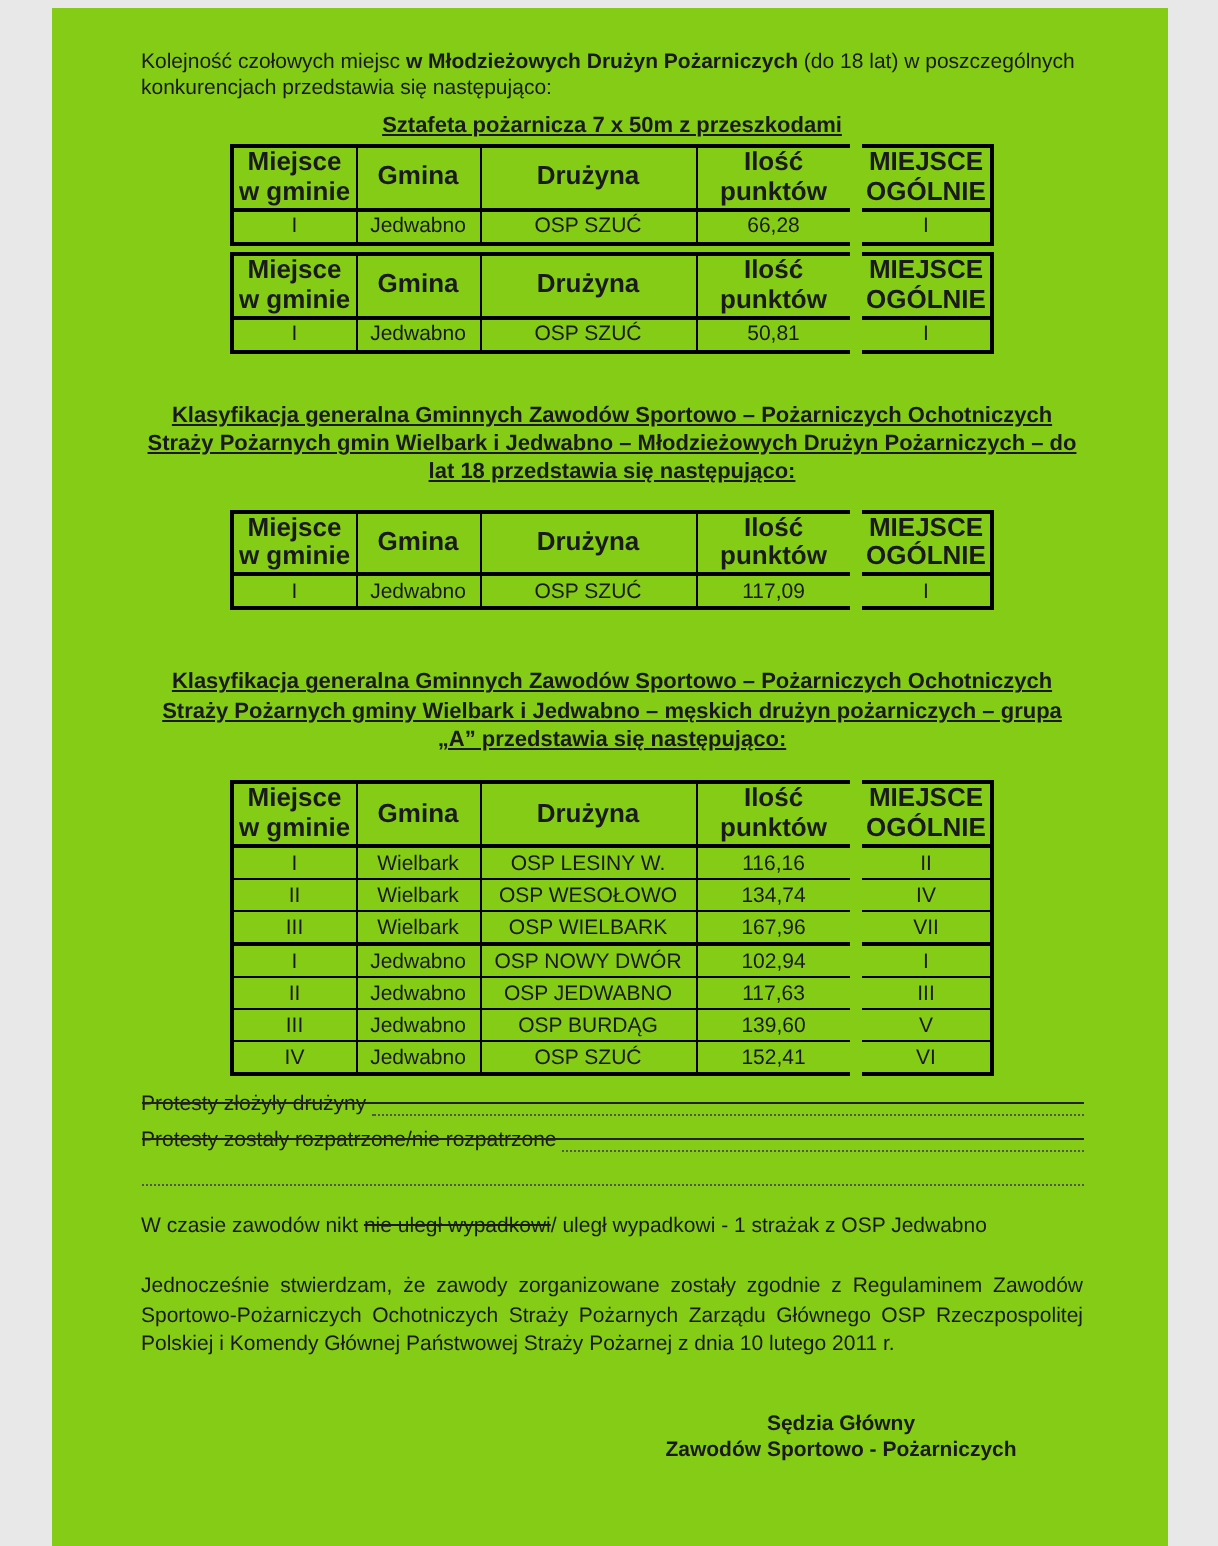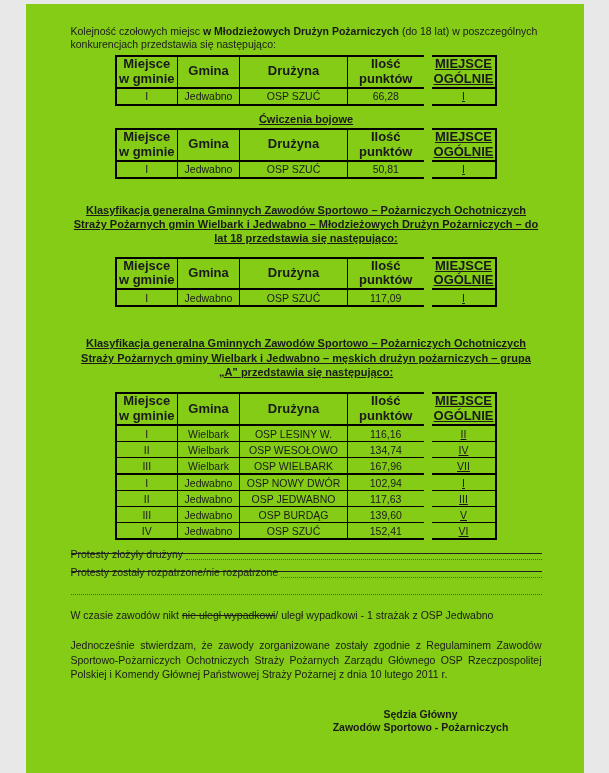--- a/index.html
+++ b/index.html
@@ -40,21 +40,21 @@
   .mt13 { margin-top:13px !important; }
   table.results th, table.results td {
     border:1px solid #000; text-align:center; vertical-align:middle;
     padding:0 2px; overflow:hidden;
   }
   table.results th {
     font-size:13px; font-weight:bold; line-height:1.15; height:29px;
   }
   table.results td { font-size:10.5px; height:15px; }
   table.results thead tr { border-bottom:2px solid #000; }
-  table.results th:last-child, table.results td:last-child { border-left:8px solid #84cc16;text-decoration:underline; }
+  table.results th:last-child, table.results td:last-child { border-left:6px solid #84cc16; }
   table.results tr.group-break { border-top:2px solid #000; }
 
   .plain { font-size:10.5px; margin:0; }
   .protests-p { margin-top:18px; }
 
   .strike-row {
     position:relative; display:flex; align-items:flex-end;
     font-size:10.5px; height:13px;
   }
   .strike-row .lbl { white-space:nowrap; line-height:1.1; }
@@ -77,20 +77,21 @@
   .signature { margin-top:26px; margin-left:230px; width:240px; text-align:center; }
   .sig-role { font-weight:bold; font-size:10.5px; line-height:1.25; margin:0; }
 </style>
 </head>
 <body>
 
 <div class="page">
 
   <p class="intro"><span>Kolejność czołowych miejsc </span><span class="b">w Młodzieżowych Drużyn Pożarniczych</span><span> (do 18 lat) w poszczególnych konkurencjach przedstawia się następująco:</span></p>
 
+  <p class="tbl-title t1">Sztafeta pożarnicza 7 x 50m z przeszkodami</p>
   <table class="results">
     <colgroup>
         <col style="width:62px">
         <col style="width:62px">
         <col style="width:108px">
         <col style="width:80px">
         <col style="width:58px">
       </colgroup>
     <thead>
         <tr>
@@ -105,21 +106,20 @@
         <tr>
           <td>I</td>
           <td>Jedwabno</td>
           <td>OSP SZUĆ</td>
           <td>66,28</td>
           <td>I</td>
         </tr>
       </tbody>
   </table>
 
-  <p class="tbl-title t2">Ćwiczenia bojowe</p>
   <table class="results">
     <colgroup>
         <col style="width:62px">
         <col style="width:62px">
         <col style="width:108px">
         <col style="width:80px">
         <col style="width:58px">
       </colgroup>
     <thead>
         <tr>

